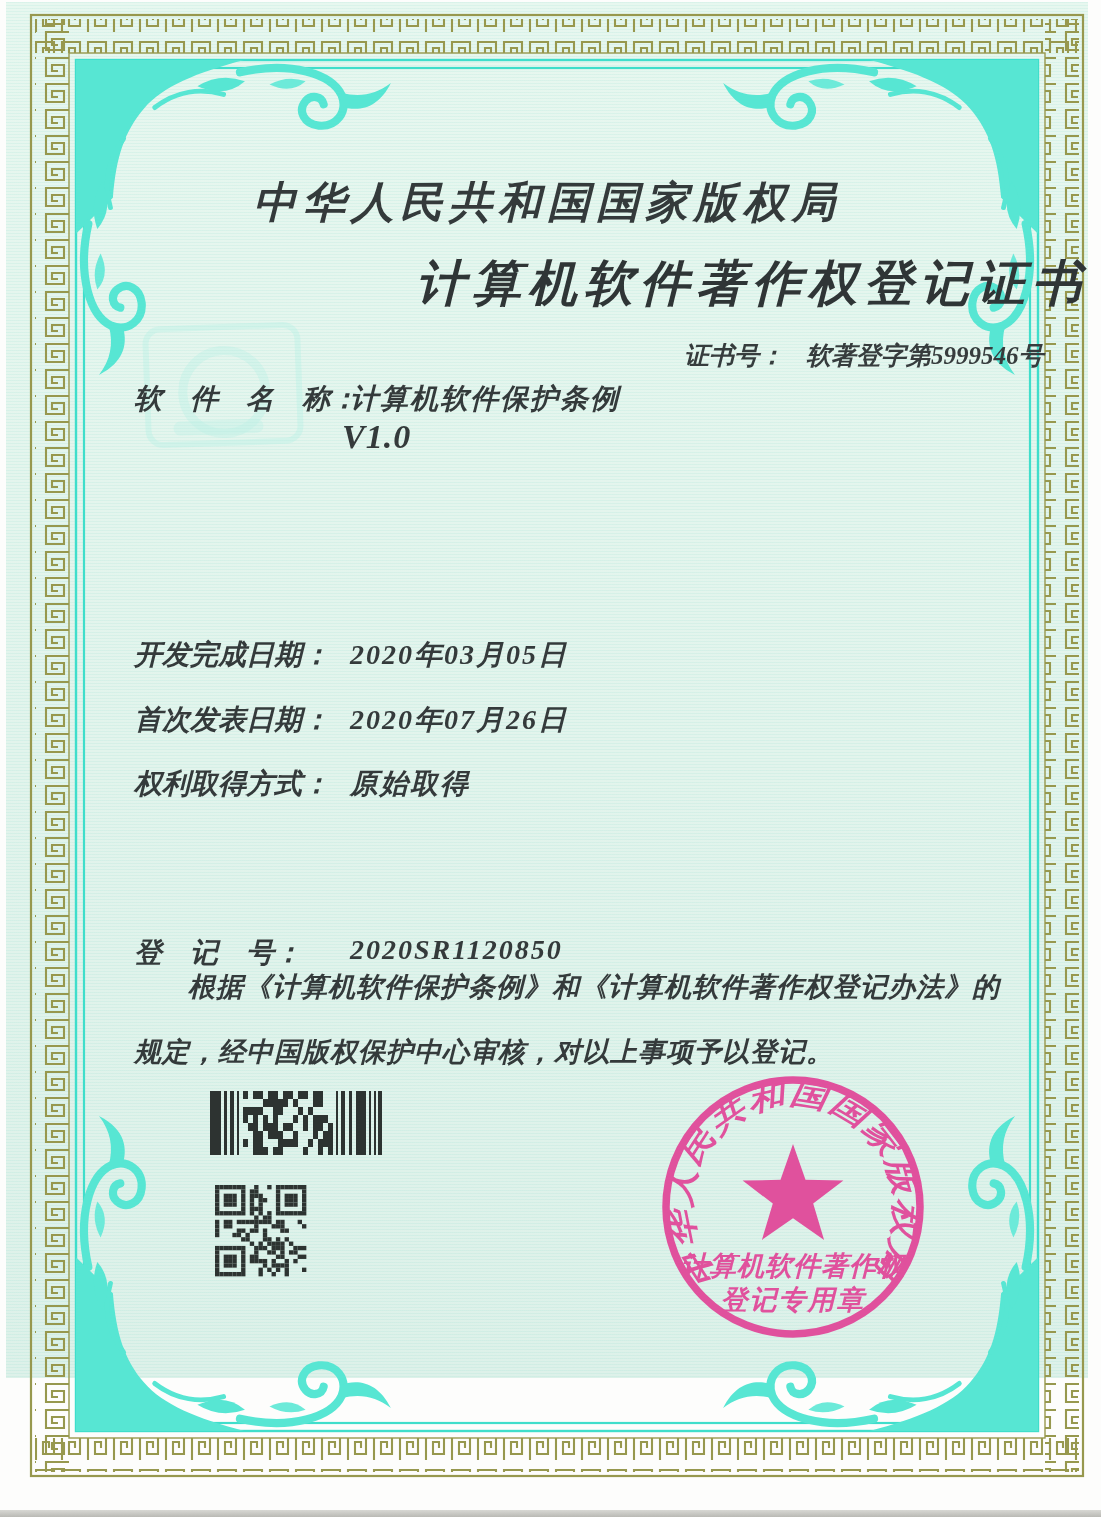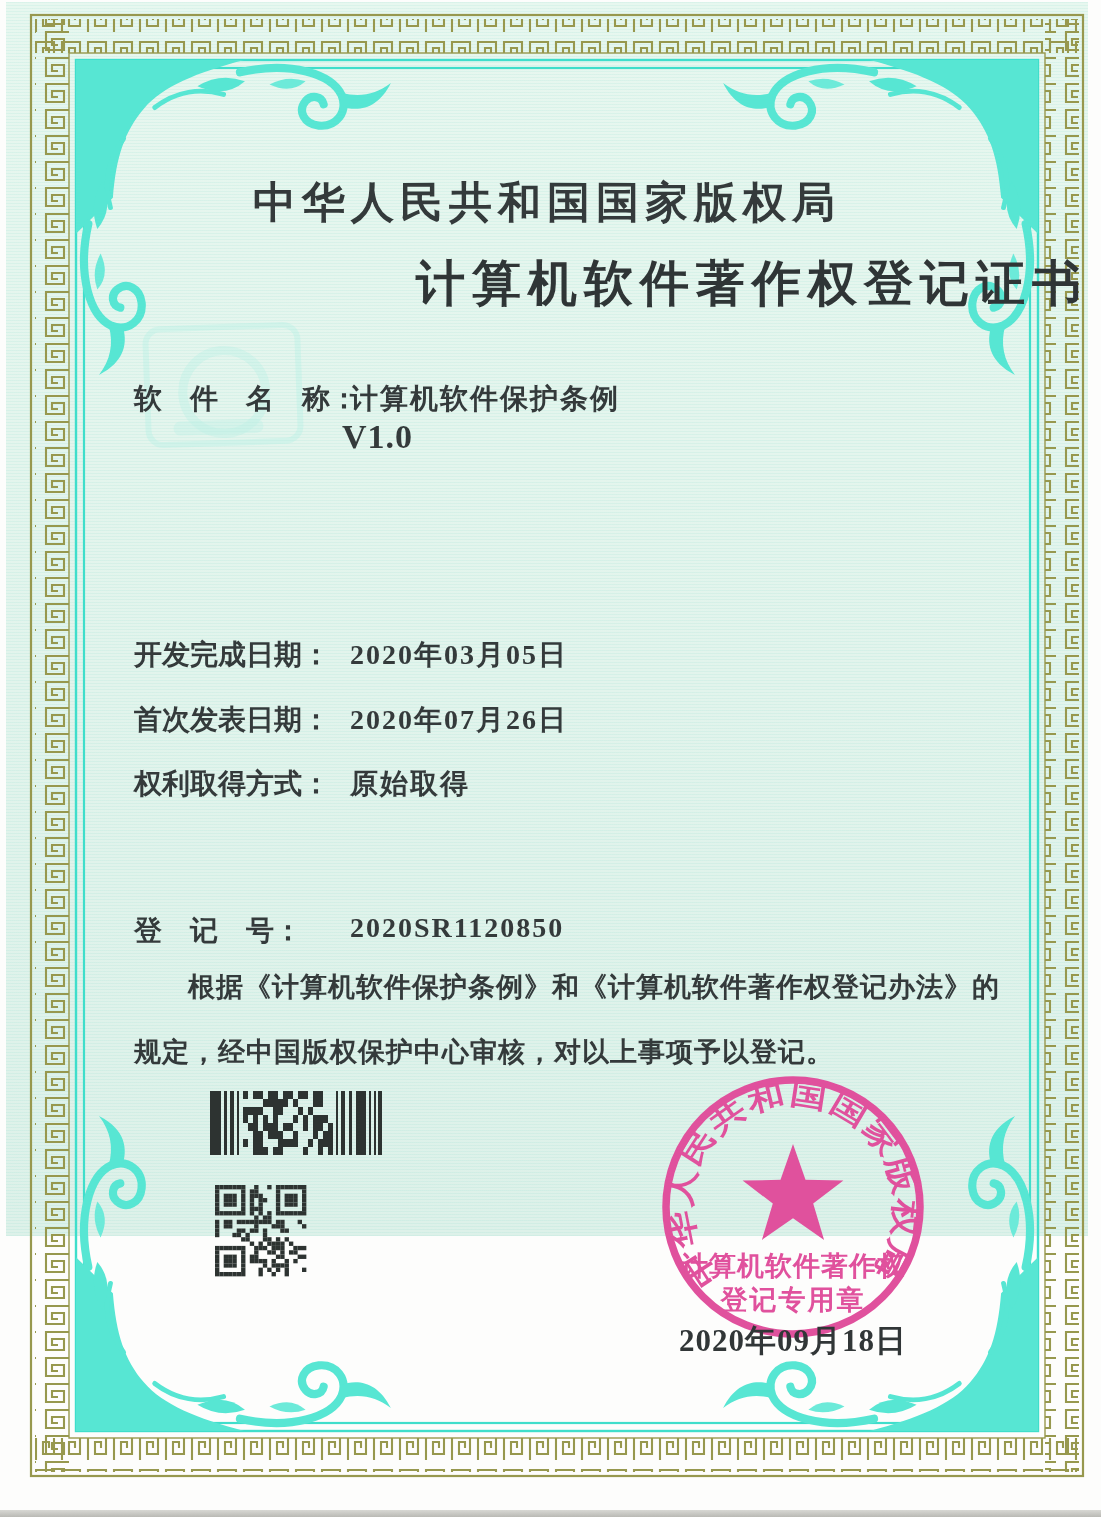--- a/index.html
+++ b/index.html
@@ -3,24 +3,25 @@
 <meta charset="utf-8">
 <style>
   html,body{margin:0;padding:0;}
   body{
     width:1101px;height:1517px;position:relative;
     background:#fdfdfc;
     font-family:"Liberation Serif","DejaVu Serif",serif;
     overflow:hidden;
   }
   .page{
-    position:absolute;left:6px;top:2px;width:1082px;height:1234px;
+    position:absolute;left:6px;top:2px;width:1082px;height:1376px;
     background:
       repeating-linear-gradient(180deg, rgba(126,214,199,.13) 0 1px, rgba(255,255,255,0) 1px 3px),
       linear-gradient(180deg,#e7f7ef 0%,#e2f4ec 55%,#ddf1e9 100%);
+    font-style: italic;
   }
   .scan-edge{
     position:absolute;left:0;bottom:0;width:100%;height:7px;
     background:linear-gradient(180deg,#d8d8d4,#b9b9b4);
   }
   .frame-svg{position:absolute;left:0;top:0;}
   
   .watermark{position:absolute;left:138px;top:322px;width:158px;height:122px;opacity:.55;transform:rotate(-2deg);}
   .watermark .wm-rect{position:absolute;inset:0;border:6px solid rgba(170,238,226,.55);border-radius:18px;}
   .watermark .wm-circ{position:absolute;left:34px;top:22px;width:74px;height:74px;border:9px solid rgba(170,238,226,.5);border-radius:50%;}
@@ -122,35 +123,38 @@
 
   <div class="watermark">
     <div class="wm-rect"></div>
       <div class="wm-circ"></div>
       <div class="wm-pill"></div>
   </div>
 
   <div class="authority-title">中华人民共和国国家版权局</div>
   <div class="main-title">计算机软件著作权登记证书</div>
 
+  <div class="cert-no-line">
+    <span>证书号：</span><span class="cert-no-value">软著登字第5999546号</span>
+  </div>
 
   <div class="field-row" style="top:378px">
     <span class="field-label">软　件　名　称：</span><span class="field-value">计算机软件保护条例</span>
     <span class="field-value2">V1.0</span>
   </div>
   <div class="field-row" style="top:634px">
     <span class="field-label">开发完成日期：</span><span class="field-value">2020年03月05日</span>
   </div>
   <div class="field-row" style="top:699px">
     <span class="field-label">首次发表日期：</span><span class="field-value">2020年07月26日</span>
   </div>
   <div class="field-row" style="top:763px">
     <span class="field-label">权利取得方式：</span><span class="field-value">原始取得</span>
   </div>
-  <div class="field-row" style="top:910px">
+  <div class="field-row" style="top:932px">
     <span class="field-label">登　记　号：</span><span class="field-value">2020SR1120850</span>
   </div>
 
   <div class="body-paragraph">根据《计算机软件保护条例》和《计算机软件著作权登记办法》的规定，经中国版权保护中心审核，对以上事项予以登记。</div>
 
   <div class="barcode-wrap">
     <svg id="barcode" width="172" height="64">
         <rect x="0" y="0" width="11" height="64" fill="#2d3331"></rect>
         <rect x="14" y="0" width="3" height="64" fill="#2d3331"></rect>
         <rect x="20" y="0" width="4" height="64" fill="#2d3331"></rect>
@@ -461,17 +465,16 @@
       <path id="sealArcPath" d="M -72 72 A 102 102 0 1 1 72 72" fill="none"></path>
       <text font-size="30" font-weight="bold" fill="#e0519d" letter-spacing="2" font-family="'Liberation Sans',sans-serif">
         <textPath href="#sealArcPath" startOffset="2" textLength="468" lengthAdjust="spacingAndGlyphs">中华人民共和国国家版权局</textPath>
       </text>
       <polygon fill="#e0519d" transform="translate(0,-10)" points="0,-53 12.5,-17.2 50.4,-16.4 20.2,6.6 31.1,42.9 0,21.2 -31.1,42.9 -20.2,6.6 -50.4,-16.4 -12.5,-17.2"></polygon>
       <text x="0" y="68" text-anchor="middle" font-size="27" font-weight="bold" fill="#e0519d" letter-spacing="1" font-family="'Liberation Sans',sans-serif">计算机软件著作权</text>
       <text x="0" y="102" text-anchor="middle" font-size="27" font-weight="bold" fill="#e0519d" letter-spacing="2" font-family="'Liberation Sans',sans-serif">登记专用章</text>
     </svg>
   </div>
 
-  <div class="issue-date">2020年09月18日</div>
 
 </div>
 
 <div class="scan-edge"></div>
 
 </body></html>

